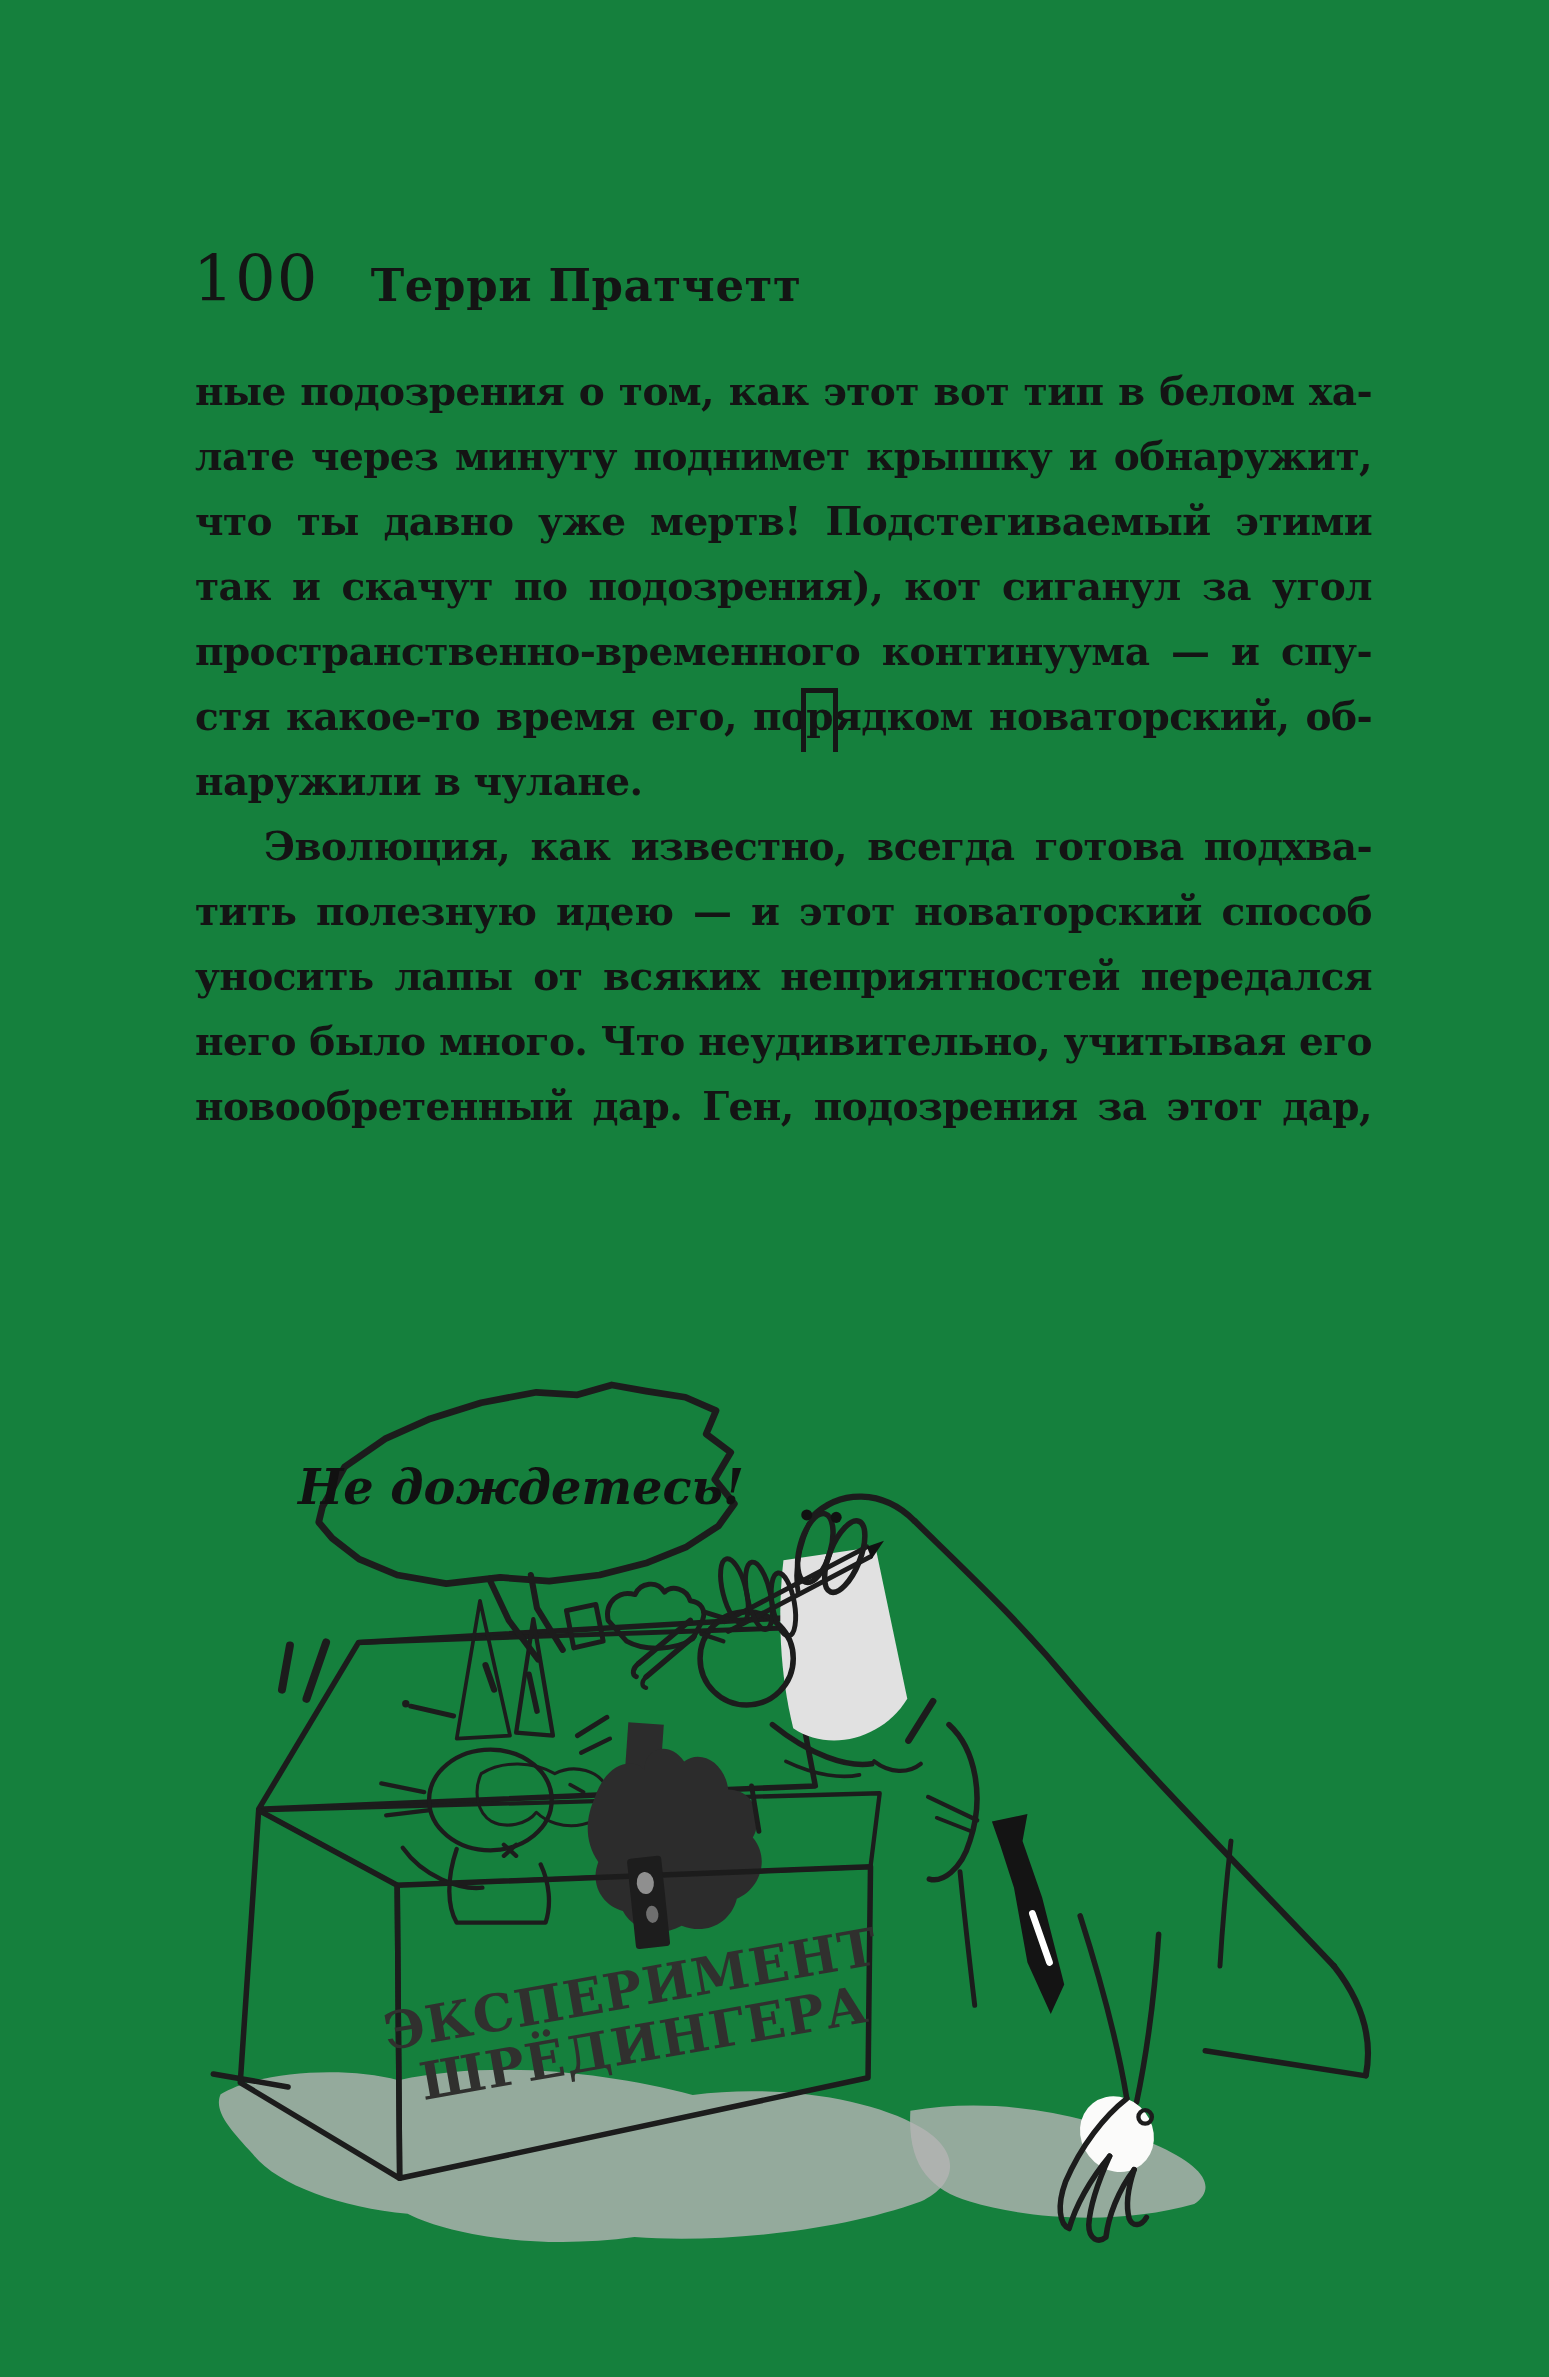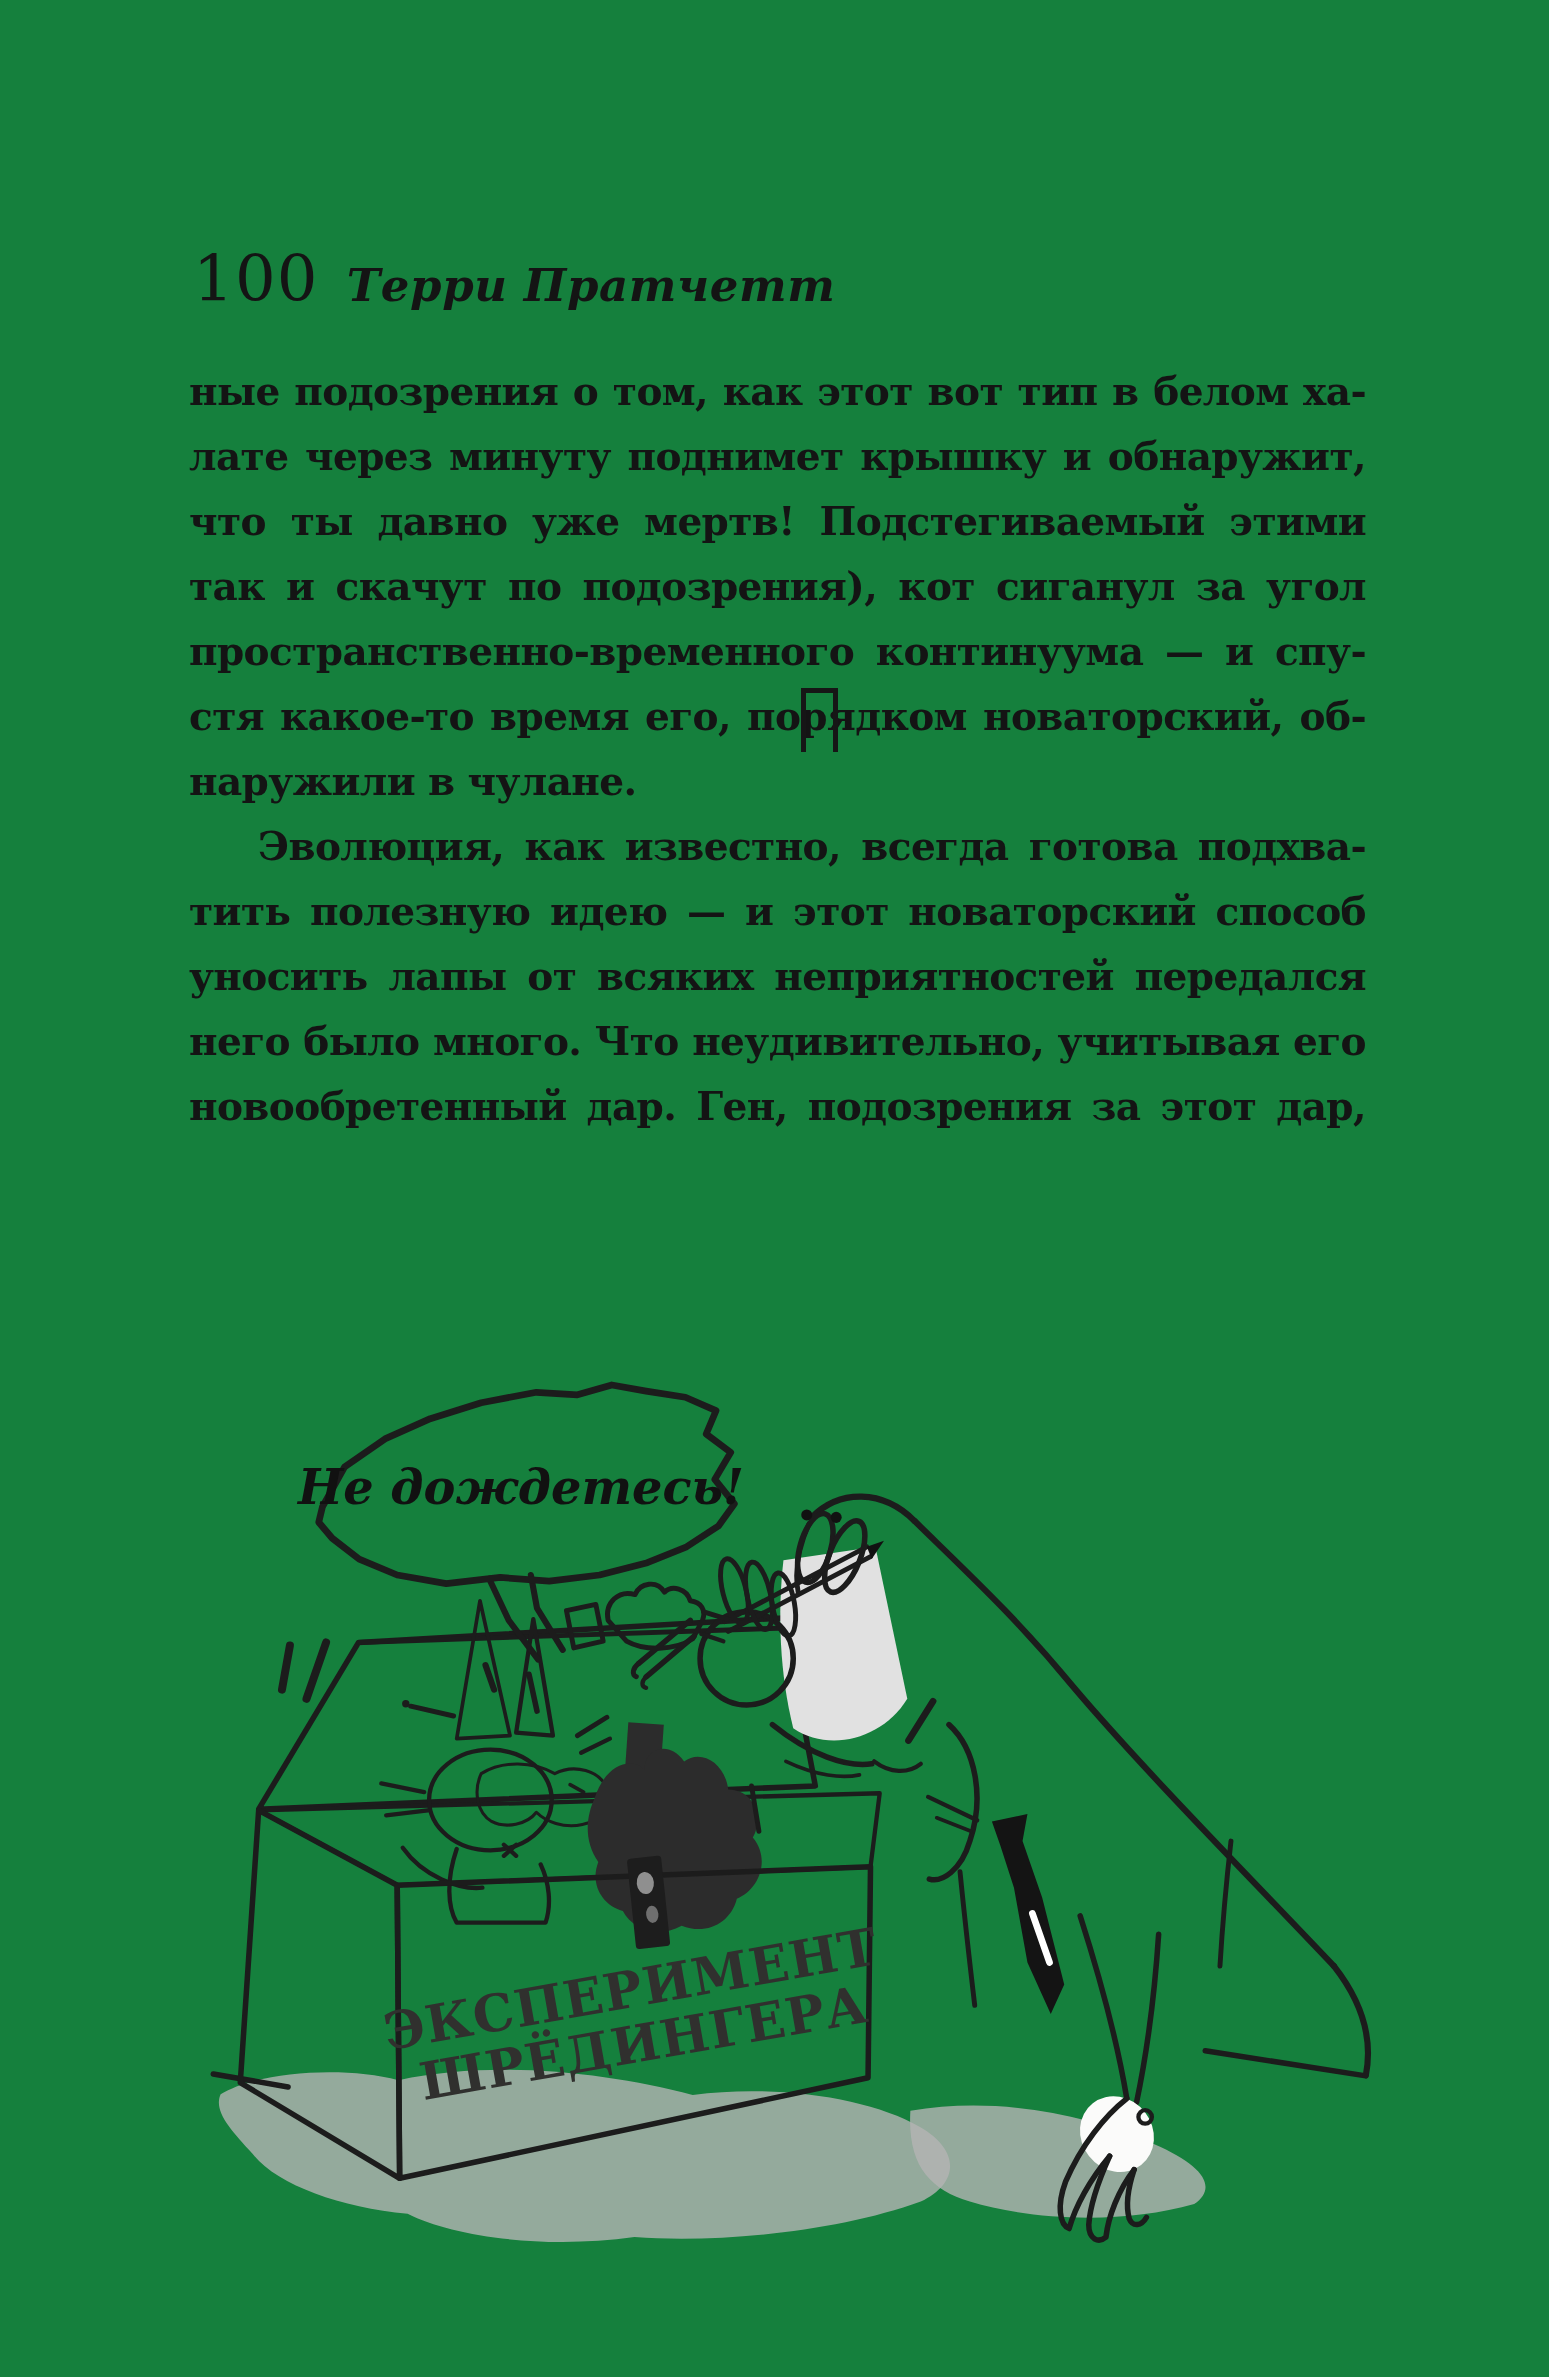--- a/index.html
+++ b/index.html
@@ -7,24 +7,24 @@
     position:relative; width:1549px; height:2377px;
     background:#15803d; overflow:hidden;
     font-family:"DejaVu Serif", serif; color:#141414;
   }
   
   .header{
     position:absolute; left:193px; top:247px; width:1177px;
     display:flex; align-items:baseline;
   }
   .page-num{ font-size:64px; line-height:1; font-weight:400; letter-spacing:1.2px;}
-  .running-title{ font-size:45px; line-height:1; font-style:italic; font-weight:700; margin-left:28px; letter-spacing:0.6px;}
+  .running-title{ font-size:45px; line-height:1; font-weight:700; margin-left:52px; letter-spacing:0.6px;}
   
   .textblock{
-    position:absolute; left:189px; top:359px; width:1177px;
+    position:absolute; left:195px; top:359px; width:1177px;
     font-size:39px; font-weight:700; letter-spacing:-0.6px;
   }
   .line{
     height:65px; line-height:65px; white-space:nowrap;
     text-align:justify; text-align-last:justify; overflow:visible;
   }
   .line.no-stretch{ text-align-last:left; }
   .line.indent{ text-indent:69px; }
   
   .print-artifact{

